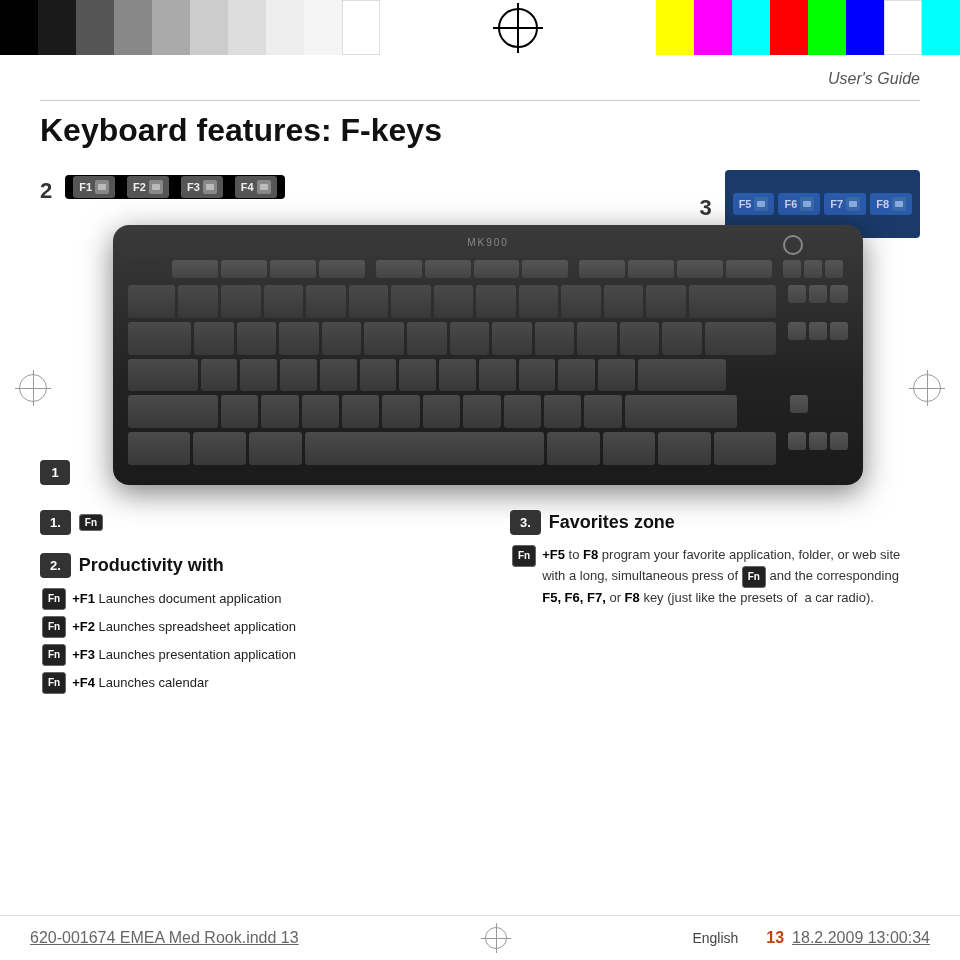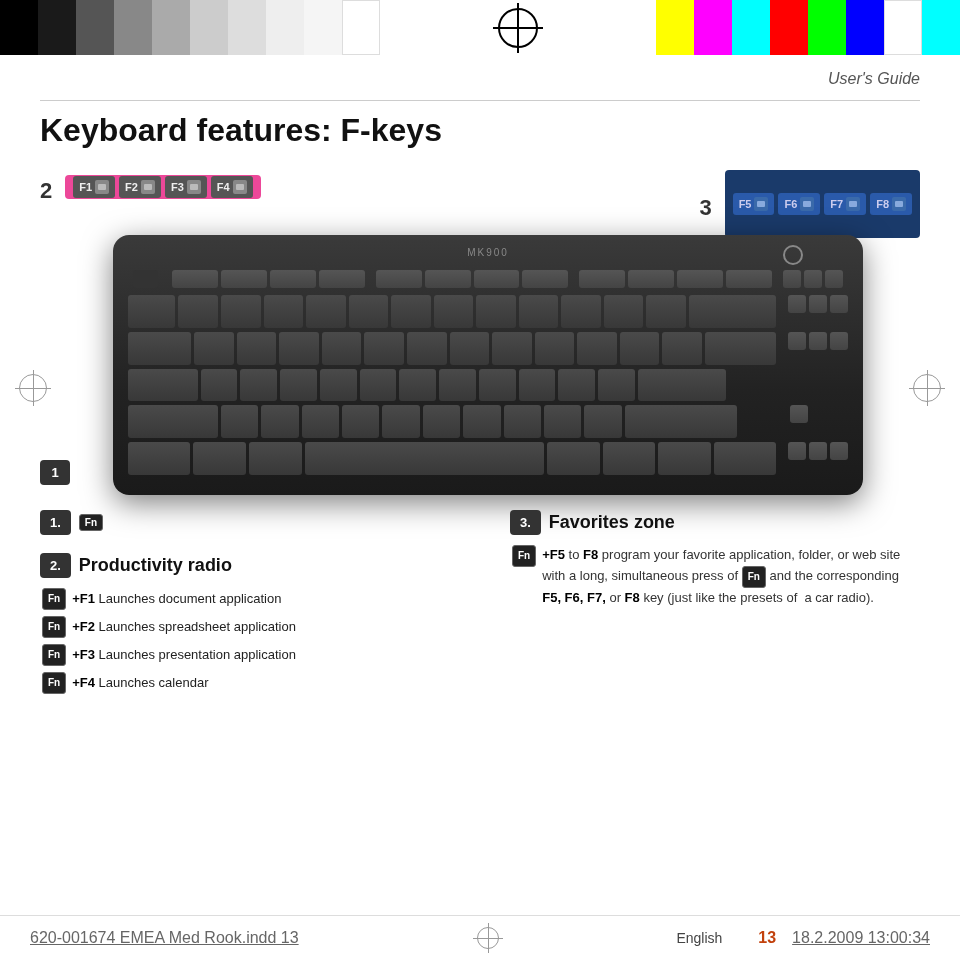--- a/index.html
+++ b/index.html
@@ -130,25 +130,25 @@
 
     .zone-number {
       font-size: 22px;
       font-weight: bold;
       color: #333;
       margin-right: 5px;
       margin-top: 8px;
     }
 
     .fkeys-box {
-      background: #ec4899;
+      background: #000000;
       border-radius: 4px;
       padding: 1px 8px;
       display: flex;
-      gap: 4px;
+      gap: 12px;
       align-items: center;
     }
 
     .fkey-btn {
       background: #555;
       border-radius: 3px;
       padding: 4px 6px;
       display: flex;
       align-items: center;
       gap: 3px;
@@ -216,21 +216,20 @@
     }
 
     
     .keyboard-area {
       position: absolute;
       top: 225px;
       left: 40px;
       right: 24px;
       height: 280px;
       display: flex;
-      align-items: center;
       justify-content: center;
     }
 
     .keyboard-img-placeholder {
       width: 750px;
       height: 260px;
       background: linear-gradient(180deg, #3a3a3a 0%, #222 60%, #1a1a1a 100%);
       border-radius: 16px;
       position: relative;
       box-shadow: 0 8px 30px rgba(0,0,0,0.5);
@@ -477,21 +476,21 @@
 
     .footer-page {
       font-size: 16px;
       color: #c2410c;
       font-weight: bold;
     }
 
     .footer-right-group {
       display: flex;
       align-items: center;
-      gap: 16px;
+      gap: 8px;
     }
   </style>
 </head>
 <body>
 
 <div class="color-bar-container">
   <div class="color-bar-left">
     <div class="color-swatch" style="background:#000"></div>
     <div class="color-swatch" style="background:#1a1a1a"></div>
     <div class="color-swatch" style="background:#555"></div>
@@ -740,21 +739,21 @@
     <div class="section-item">
       <div class="section-item-title">
         <span class="item-num-box">1.</span>
         <span class="fn-box-dark">Fn</span>
       </div>
     </div>
 
     <div class="section-item">
       <div class="section-item-title">
         <span class="item-num-box">2.</span>
-        <span>Productivity radio</span>
+        <span>Productivity with</span>
       </div>
       <div class="section-body">
         <div class="section-body-item">
           <span class="fn-box-dark">Fn</span>
           <span><span class="bold-key">+F1</span> Launches document application</span>
         </div>
         <div class="section-body-item">
           <span class="fn-box-dark">Fn</span>
           <span><span class="bold-key">+F2</span> Launches spreadsheet application</span>
         </div>

